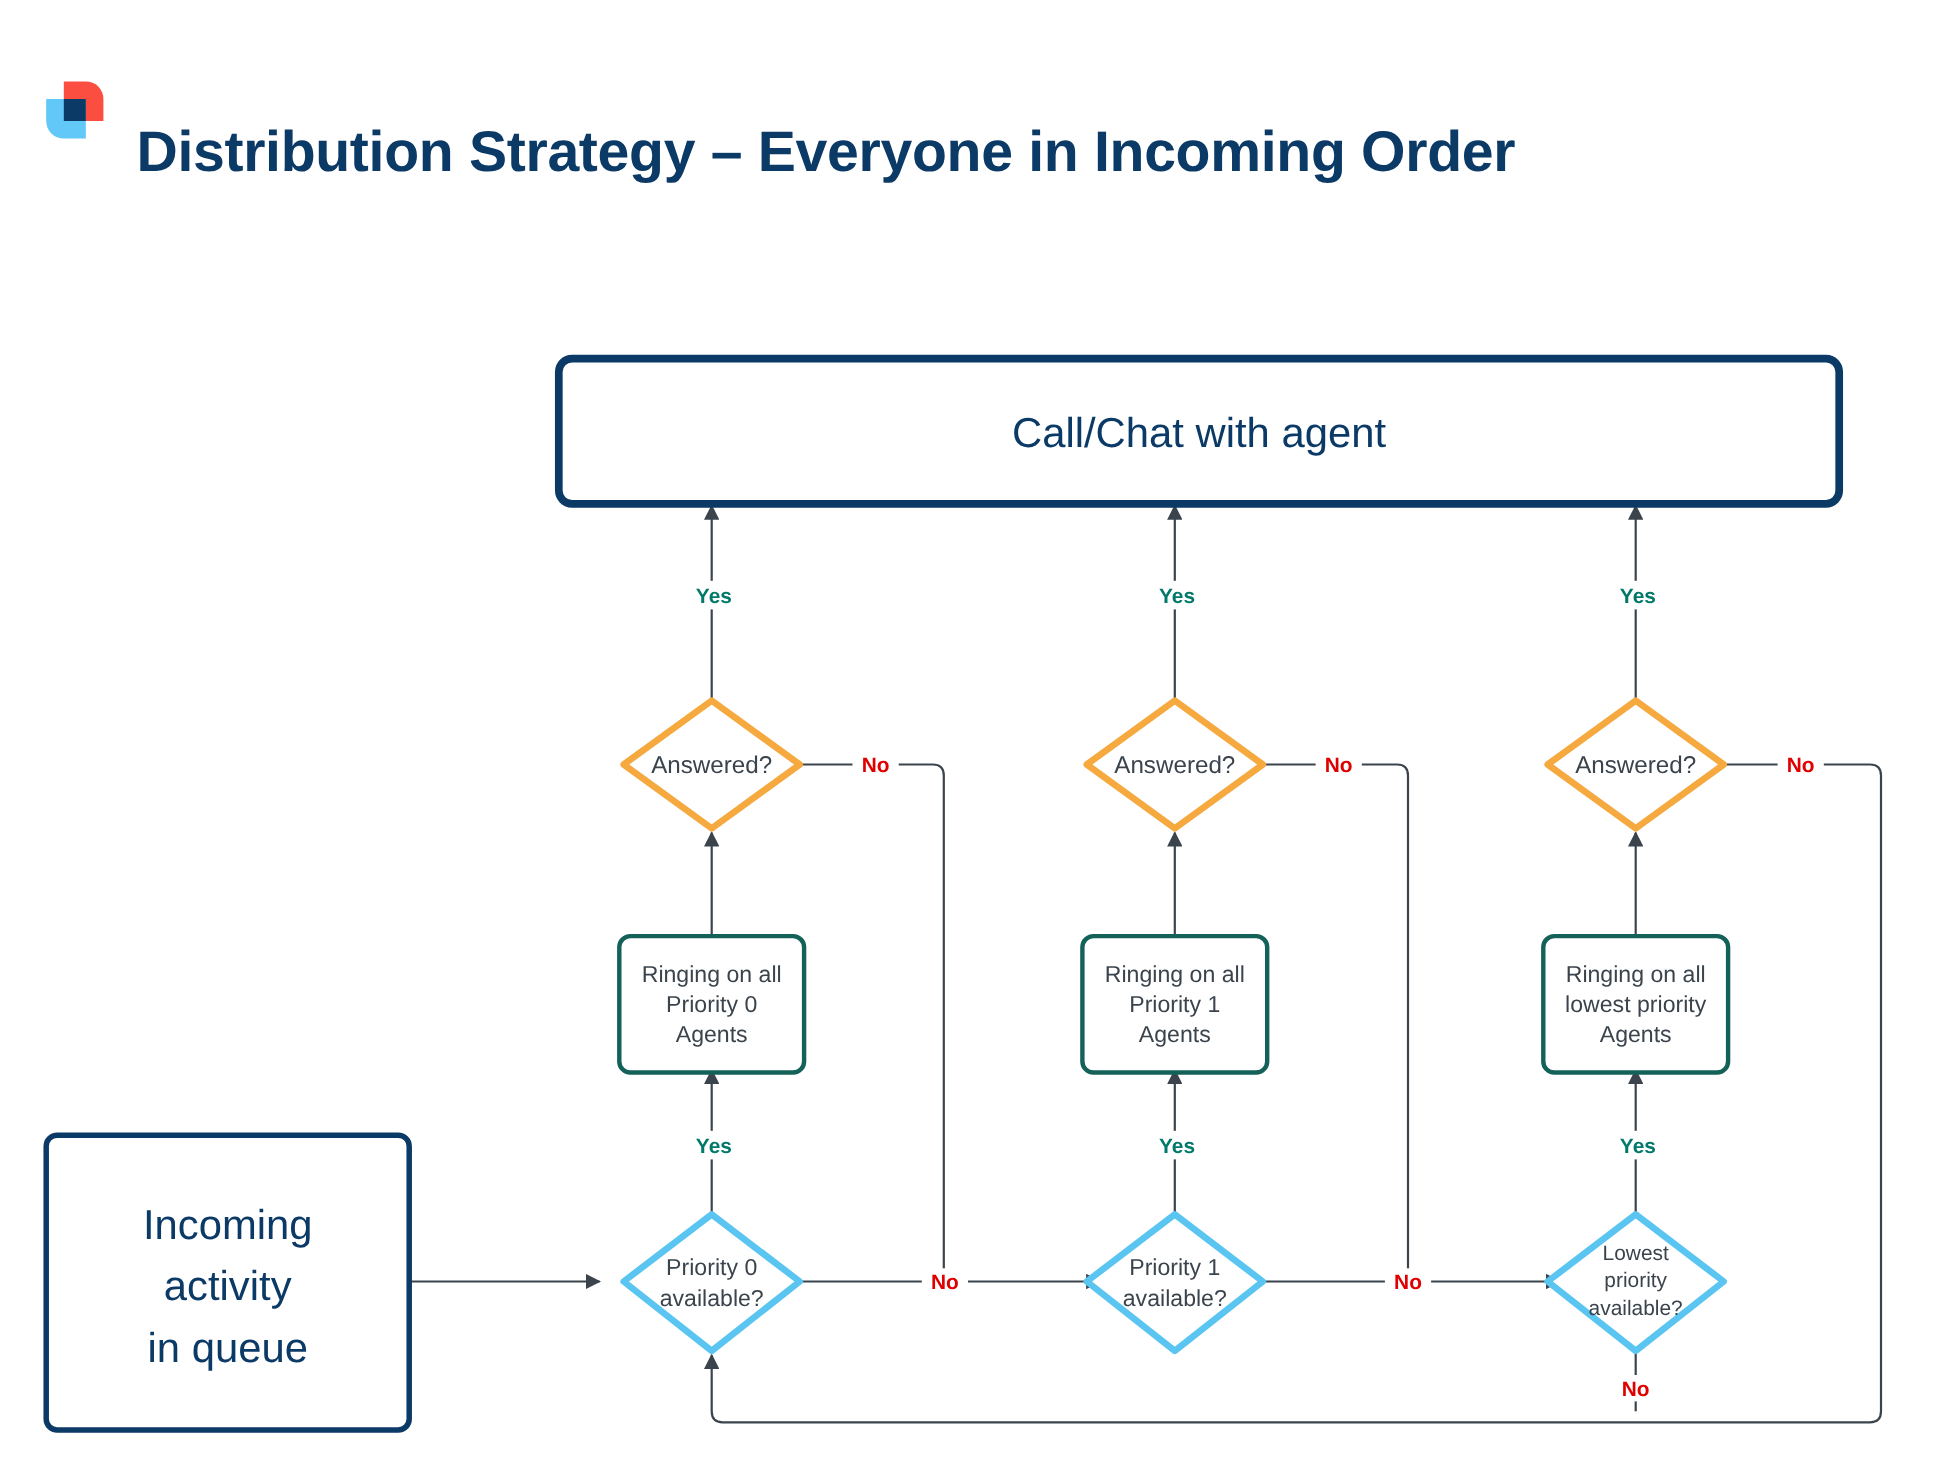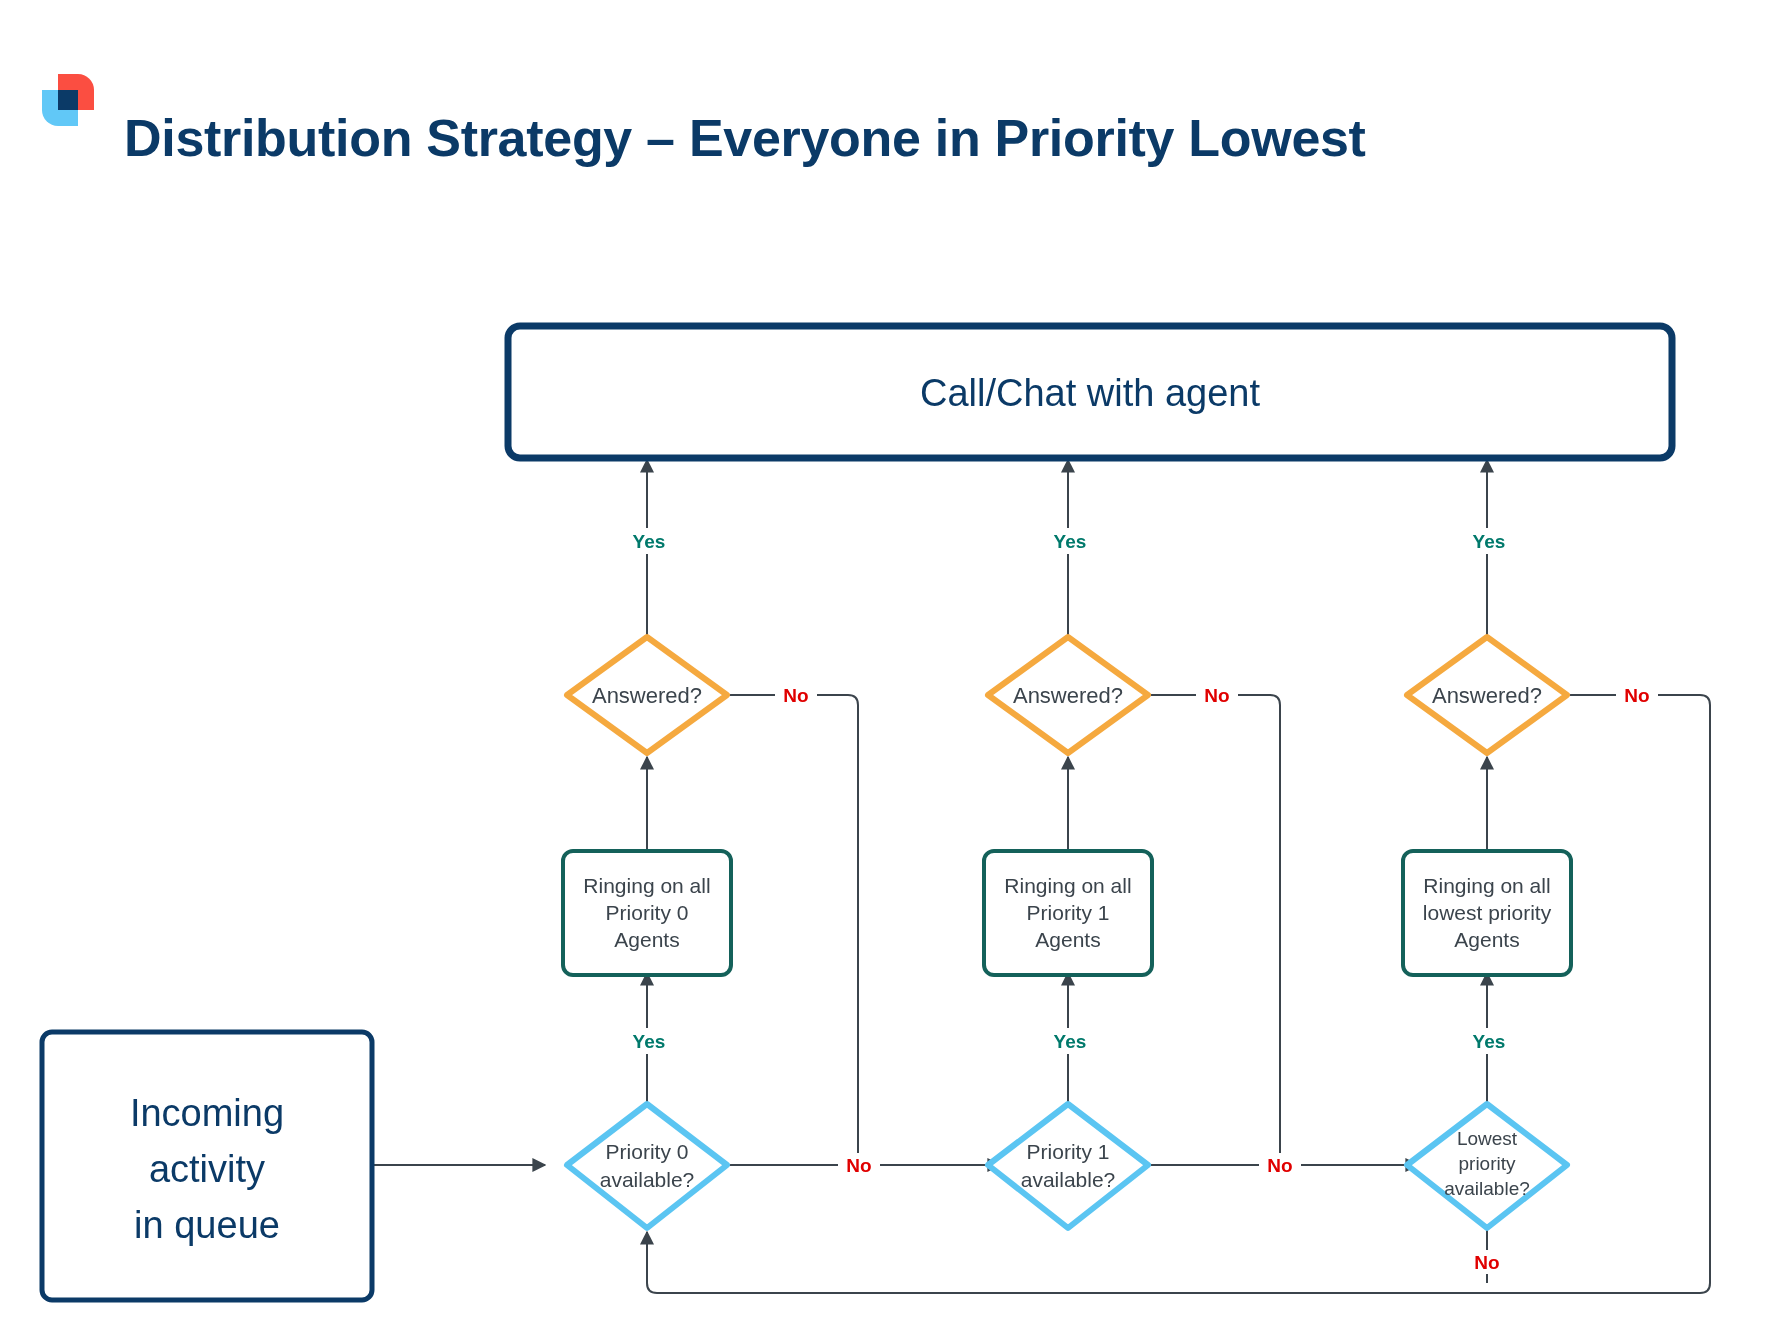--- a/index.html
+++ b/index.html
@@ -77,21 +77,21 @@
 
 <svg id="logo" viewBox="0 0 72 72">
 
   <path d="M28 12 H48 A16 16 0 0 1 64 28 V48 H28 Z" fill="#fb4e41"></path>
 
   <path d="M12 28 H48 V64 H28 A16 16 0 0 1 12 48 Z" fill="#61c8f7"></path>
 
   <rect x="28" y="28" width="20" height="20" fill="#0b3a67"></rect>
 </svg>
 
-<div id="page-title">Distribution Strategy – Everyone in Priority Lowest</div>
+<div id="page-title">Distribution Strategy – Everyone in Incoming Order</div>
 
 <svg id="flow" viewBox="0 0 1771 1330">
   <defs>
     <marker id="arrow" viewBox="0 0 10 10" refX="9" refY="5" markerWidth="7" markerHeight="7" orient="auto-start-reverse">
       <path d="M 0 0 L 10 5 L 0 10 z" fill="#3b444c"></path>
     </marker>
   </defs>
 
   <g>
 

